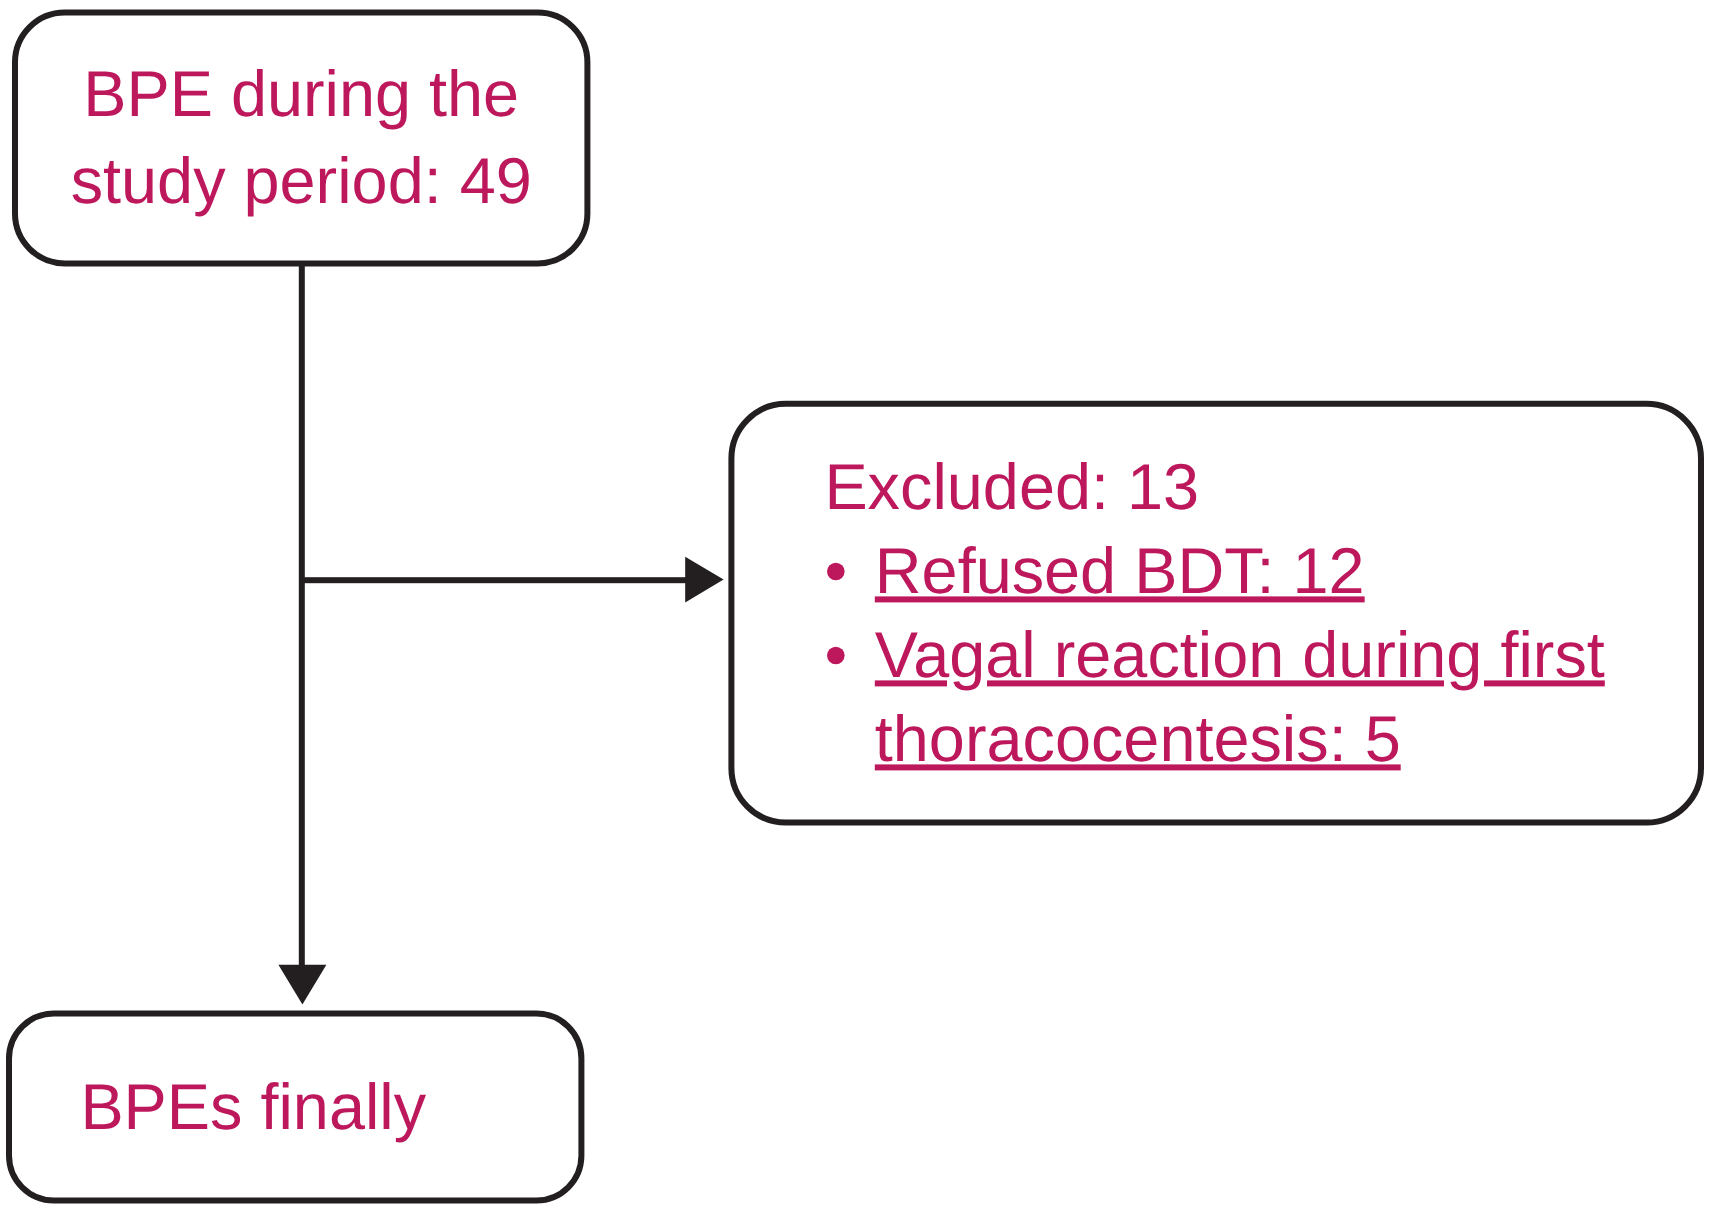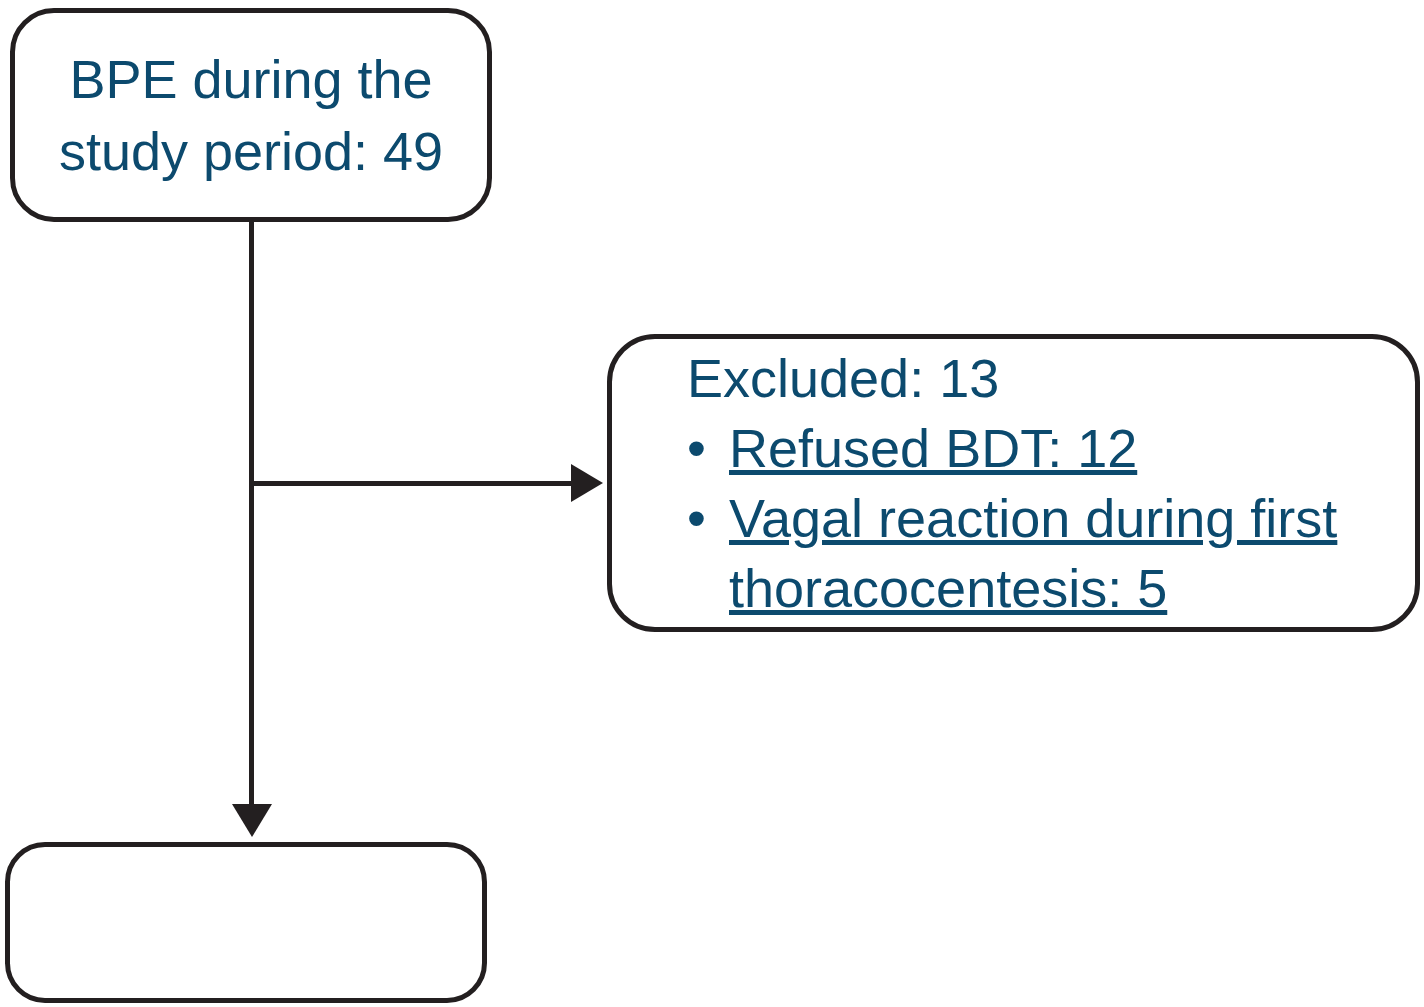--- a/index.html
+++ b/index.html
@@ -6,21 +6,21 @@
     margin: 0;
     padding: 0;
     background: #ffffff;
   }
   .canvas {
     position: relative;
     width: 1424px;
     height: 1007px;
     background: #ffffff;
     font-family: "Liberation Sans", "DejaVu Sans", sans-serif;
-    color: #0c4a6e;
+    color: #be185d;
     overflow: hidden;
     border-radius: 24px;
   }
 
   
   .node {
     position: absolute;
     box-sizing: border-box;
     border: 5px solid #231f20;
     background: #ffffff;
@@ -37,21 +37,21 @@
     width: 482px;
     height: 214px;
     border-radius: 44px;
     text-align: center;
     line-height: 72px;
   }
   .node-excluded {
     left: 607px;
     top: 334px;
     width: 813px;
-    height: 298px;
+    height: 354px;
     border-radius: 48px;
     padding-left: 75px;
     padding-right: 24px;
     text-align: left;
   }
   .node-bottom {
     left: 5px;
     top: 842px;
     width: 482px;
     height: 161px;
@@ -137,15 +137,16 @@
       <span class="bullet-text">Refused BDT: 12</span>
     </div>
     <div class="bullet-row">
       <span class="bullet">•</span>
       <span class="bullet-text">Vagal reaction during first
 thoracocentesis: 5</span>
     </div>
   </div>
 
   <div class="node node-bottom">
+    <div class="line line-1">BPEs finally</div>
   </div>
 
 </div>
 
 </body></html>

